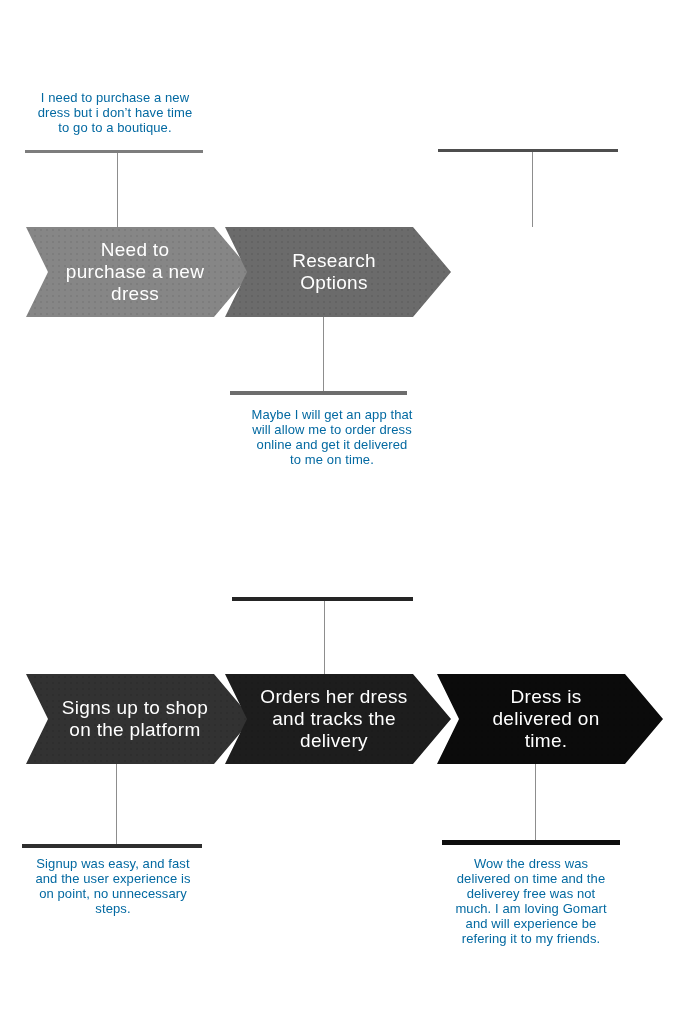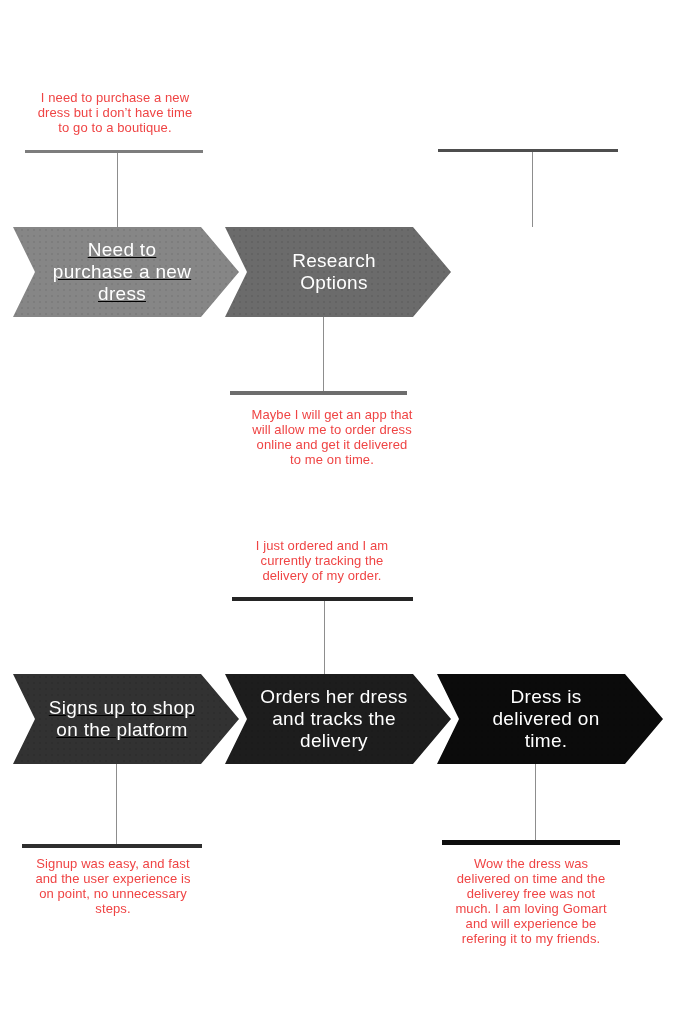--- a/index.html
+++ b/index.html
@@ -23,28 +23,28 @@
     color:#ffffff;
     font-size:19px;line-height:22px;
     text-align:center;
     white-space:pre-line;
     letter-spacing:0.3px;
     padding:0 34px 0 26px;
     font-weight:400;
   }
   .row1{top:227px;}
   .row2{top:674px;}
-  .colA{left:13px;text-decoration:underline;}
+  .colA{left:26px;}
   .colB{left:225px;}
   .colC{left:437px;}
   
   .note{
     position:absolute;
     width:200px;
-    color:#ef4444;
+    color:#0369a1;
     font-size:13px;line-height:15px;
     text-align:center;
     white-space:pre-line;
     letter-spacing:0.1px;
   }
   .n1{left:15px;top:90px;}
   .n2{left:436px;top:88px;}
   .n3{left:232px;top:407px;}
   .n4{left:222px;top:538px;}
   .n5{left:13px;top:856px;}
@@ -71,23 +71,20 @@
 
 <div class="canvas">
 
   <div class="note n1">I need to purchase a new
 dress but i don’t have time
 to go to a boutique.</div>
   <div class="note n3">Maybe I will get an app that
 will allow me to order dress
 online and get it delivered
 to me on time.</div>
-  <div class="note n4">I just ordered and I am
-currently tracking the
-delivery of my order.</div>
   <div class="note n5">Signup was easy, and fast
 and the user experience is
 on point, no unnecessary
 steps.</div>
   <div class="note n6">Wow the dress was
 delivered on time and the
 deliverey free was not
 much. I am loving Gomart
 and will experience be
 refering it to my friends.</div>

